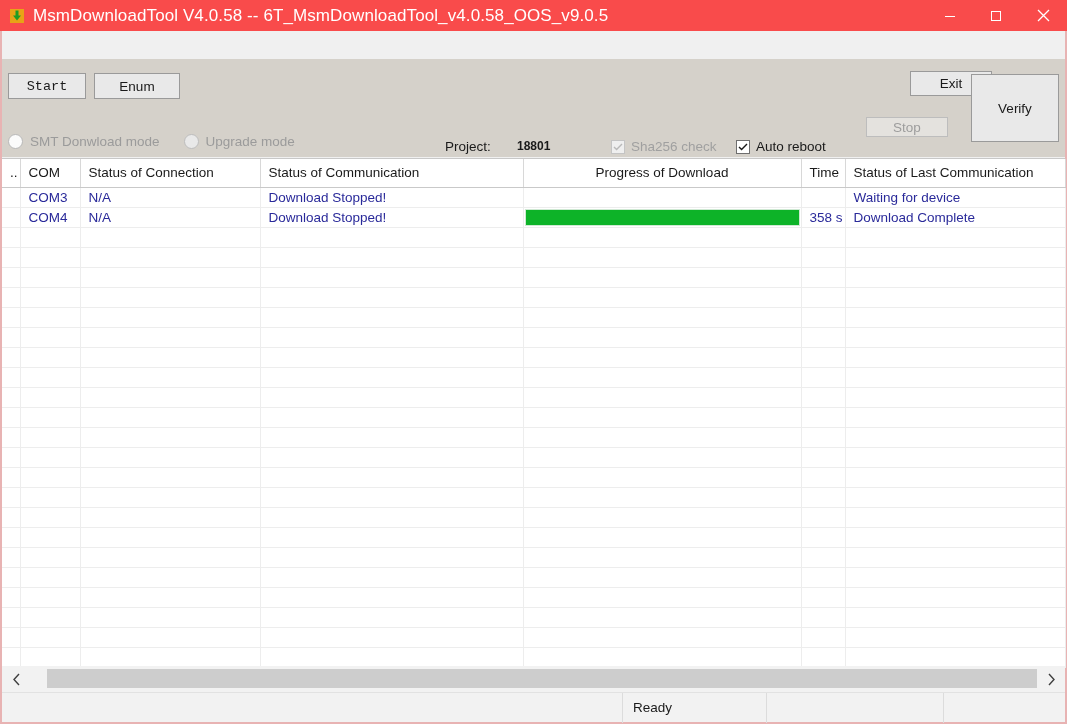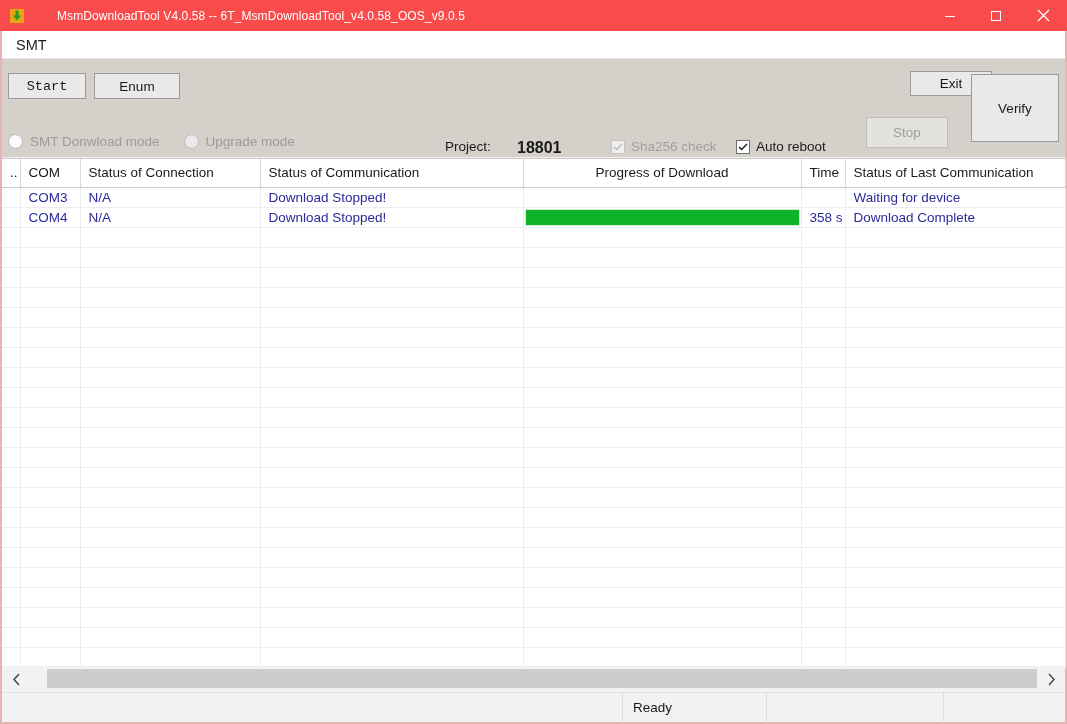--- a/index.html
+++ b/index.html
@@ -24,22 +24,22 @@
     position: absolute; left: -2px; top: 0; width: 1067px; height: 31px;
     background: #f94b4b;
     display: flex; align-items: center;
   }
   .app-icon {
     width: 16px; height: 16px; margin-left: 9px; margin-right: 8px;
     position: relative; flex: none;
   }
   .app-icon svg { display: block; }
   .title-text {
-    color: #ffffff; font-size: 12px; letter-spacing: 0.1px;
-    white-space: nowrap; flex: 1; margin-left: 24px;
+    color: #ffffff; font-size: 17px; letter-spacing: 0.1px;
+    white-space: nowrap; flex: 1;
   }
   .wincontrols { display: flex; height: 31px; }
   .winbtn {
     width: 46px; height: 31px; display: flex; align-items: center;
     justify-content: center; color: #ffffff;
   }
   .winbtn svg { display: block; }
   .winbtn.close { width: 48px; }
 
   
@@ -67,21 +67,21 @@
     font-family: "Liberation Sans", sans-serif;
     font-size: 13.5px; color: #1a1a1a;
     display: flex; align-items: center; justify-content: center;
     cursor: default;
   }
   .btn.disabled { color: #9d9d9d; border-color: #bdbdbd; background: #e4e2de; }
 
   #btn-start { left: 6px;  top: 14px; width: 78px; height: 26px; font-family: Liberation Mono, monospace; }
   #btn-enum  { left: 92px; top: 14px; width: 86px; height: 26px; }
   #btn-exit  { left: 864px; top: 12px; width: 82px; height: 25px; margin-left: 44px; }
-  #btn-stop  { left: 864px; top: 58px; width: 82px; height: 31px; }
+  #btn-stop  { left: 864px; top: 58px; width: 82px; height: 20px; }
   #btn-verify{ left: 969px; top: 15px; width: 88px; height: 68px; }
 
   .radio-row { position: absolute; left: 6px; top: 75px; display: flex; align-items: center; }
   .radio {
     display: flex; align-items: center; margin-right: 24px;
     font-size: 13.5px; color: #9b9b9b;
   }
   .radio .dot {
     width: 15px; height: 15px; border-radius: 50%;
     border: 1px solid #c0c0c0; background: #fdfdfd; margin-right: 7px;
@@ -89,21 +89,21 @@
   }
   .radio.filled .dot { background: #fbfbfb; border-color: #b8b8b8; }
   .radio.hollow .dot { background: #e9e9e9; border: 1px solid #bdbdbd; }
 
   .project-label {
     position: absolute; left: 443px; top: 80px;
     font-size: 13.5px; color: #1a1a1a;
   }
   .project-value {
     position: absolute; left: 515px; top: 80px;
-    font-size: 16px; color: #1a1a1a; font-weight: bold;
+    font-size: 12px; color: #1a1a1a; font-weight: bold;
   }
 
   .checkbox {
     position: absolute; display: flex; align-items: center; font-size: 13.5px;
   }
   .checkbox .box {
     width: 14px; height: 14px; border: 1px solid #6e6e6e; background: #ffffff;
     margin-right: 6px; position: relative; flex: none;
   }
   .checkbox.dim { color: #a0a0a0; }
@@ -210,23 +210,20 @@
           </svg>
       </div>
       <div class="winbtn close">
         <svg width="13" height="13" viewBox="0 0 13 13">
           <path d="M1 1 L12 12 M12 1 L1 12" stroke="#ffffff" stroke-width="1.3" fill="none"></path>
         </svg>
       </div>
     </div>
   </div>
 
-  <div class="menubar">
-    <div class="menu-item">SMT</div>
-  </div>
 
   <div class="toolbar">
 
     <div class="btn" id="btn-start">Start</div>
     <div class="btn" id="btn-enum">Enum</div>
     <div class="btn" id="btn-exit">Exit</div>
     <div class="btn disabled" id="btn-stop">Stop</div>
     <div class="btn" id="btn-verify">Verify</div>
 
     <div class="radio-row">

